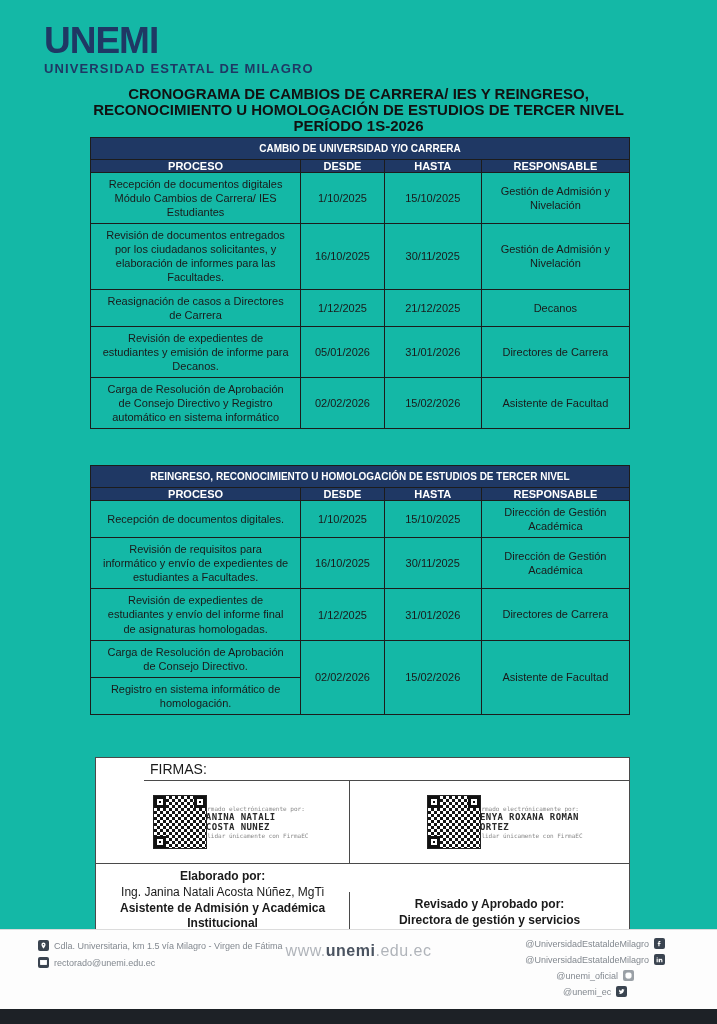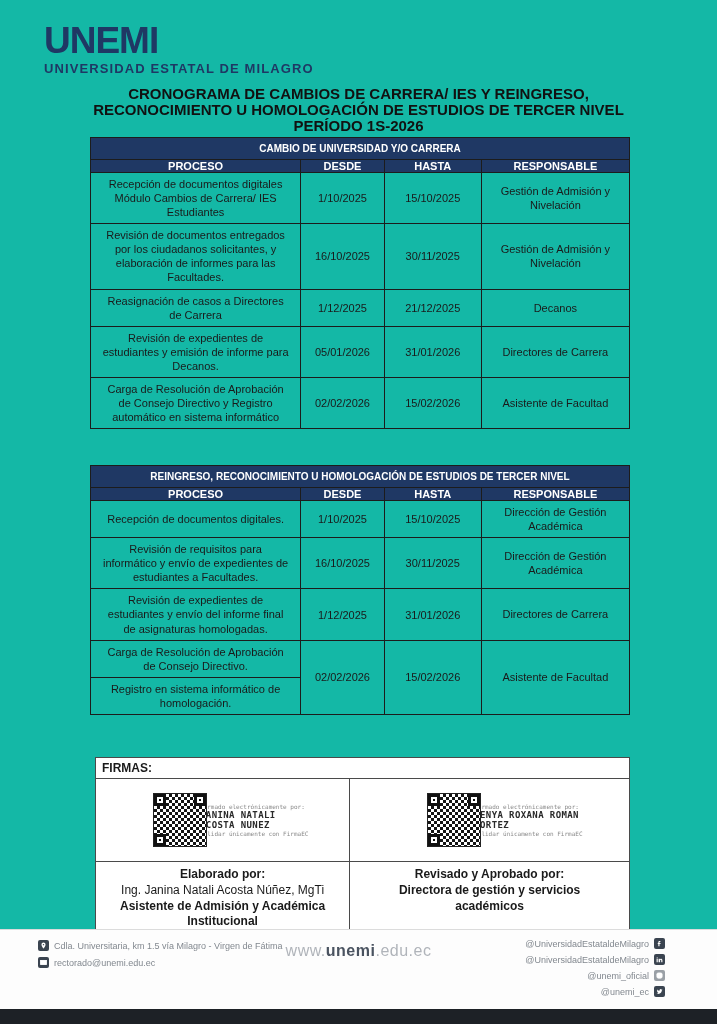--- a/index.html
+++ b/index.html
@@ -24,52 +24,52 @@
   th.band { background:#1f3864; color:#fff; font-size:10px; font-weight:bold;
             padding:4px 20px; line-height:1.3; border-bottom:2px solid #fff; }
   tr.cols th { background:#1f3864; color:#fff; font-size:11px; font-weight:bold; padding:0 2px; }
   col.c-proc { width:39%; } col.c-desde { width:15.5%; } col.c-hasta { width:18%; } col.c-resp { width:27.5%; }
   td.proc { padding:4px 10px; line-height:1.28; }
   td.date { padding:4px 2px; }
   td.resp { padding:4px 8px; line-height:1.28; }
 
   
   .firmas-box { position:absolute; left:95px; top:757px; width:535px; border:1px solid #4a4a4a; background:#fff; }
-  .firmas-label { font-size:12px; font-weight:bold; padding:3px 6px; border-bottom:1px solid #4a4a4a; }
+  .firmas-label { font-size:14px; font-weight:normal; padding:3px 6px; border-bottom:1px solid #4a4a4a;margin-left:48px; }
   .sig-row { display:flex; border-bottom:1px solid #4a4a4a; }
   .sig-cell { width:47.5%; min-height:82px; display:flex; align-items:center; padding:8px 4px 8px 58px; }
   .sig-cell.right { width:52.5%; border-left:1px solid #4a4a4a; padding-left:78px; }
   .qr { position:relative; width:52px; height:52px; flex:0 0 52px;
         background: repeating-conic-gradient(#141414 0% 25%, #ffffff 0% 50%) 0 0 / 6px 6px; outline:1px solid #222; }
   .qr i { position:absolute; width:12px; height:12px; border:3px solid #111; background:#fff; }
   .qr i::after { content:""; position:absolute; left:2px; top:2px; width:2px; height:2px; background:#111; }
   .qr i.tl { left:0; top:0; } .qr i.tr { right:0; top:0; } .qr i.bl { left:0; bottom:0; }
   .sig-text { margin-left:-6px; }
   .sig-small { font-size:6px; color:#8a8a8a; font-family:"DejaVu Sans Mono", monospace; white-space:nowrap; }
   .sig-name { font-size:9px; font-weight:bold; letter-spacing:0.4px; color:#2a2a2a;
               font-family:"DejaVu Sans Mono", monospace; line-height:1.15; white-space:nowrap; }
   .credit-row { display:flex; }
   .credit-cell { width:47.5%; text-align:center; padding:5px 14px 7px; font-size:12px; line-height:1.32; }
-  .credit-cell.right { width:52.5%; border-left:1px solid #4a4a4a; }
+  .credit-cell.right { width:52.5%; border-left:1px solid #4a4a4a;margin-top:28px; }
   .credit-role, .credit-pos { font-weight:bold; }
 
   
   footer { position:absolute; left:0; right:0; top:929px; height:100px; border-top:1px solid #dcdcdc;
            background:#fdfdfd; font-size:9px; color:#82888f; }
   .foot-left { position:absolute; left:38px; top:10px; }
   .foot-line { display:flex; align-items:center; gap:5px; margin-bottom:6px; white-space:nowrap; }
   .sq-icon { display:inline-flex; align-items:center; justify-content:center; width:11px; height:11px;
              background:#3a4450; border-radius:2px; flex:0 0 11px; }
   .sq-icon svg { width:7px; height:7px; fill:#fff; stroke:#fff; }
   .sq-icon.lite { background:#9aa0a6; }
   .foot-center { position:absolute; left:0; right:0; top:12px; text-align:center;
                  font-size:16px; letter-spacing:0.5px; color:#b0b4ba; }
   .foot-center b { color:#4a5360; font-weight:bold; }
   .foot-right { position:absolute; right:52px; top:8px; text-align:right; }
-  .soc-line { display:flex; align-items:center; justify-content:flex-end; gap:5px; margin-bottom:5px; white-space:nowrap; }
+  .soc-line { display:flex; align-items:center; justify-content:center; gap:5px; margin-bottom:5px; white-space:nowrap; }
   .bottom-bar { position:absolute; left:0; right:0; bottom:0; height:15px; background:#1d2126; }
 </style>
 </head>
 <body>
 
 <div class="page">
 
   <div class="logo">
     <div class="logo-word">UNEMI</div>
     <div class="logo-tag">UNIVERSIDAD ESTATAL DE MILAGRO</div>

